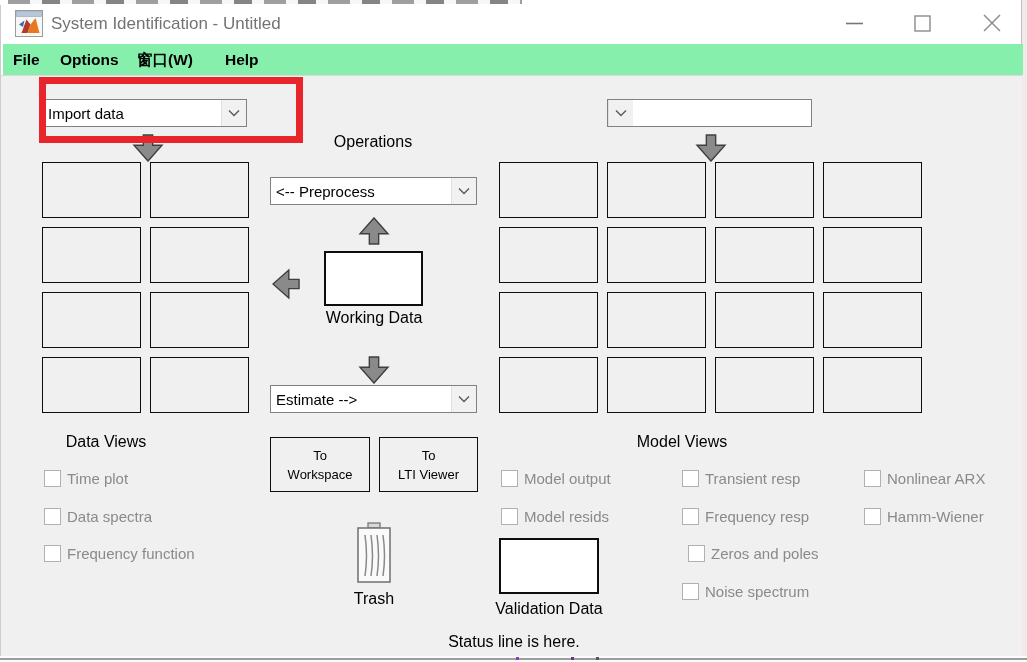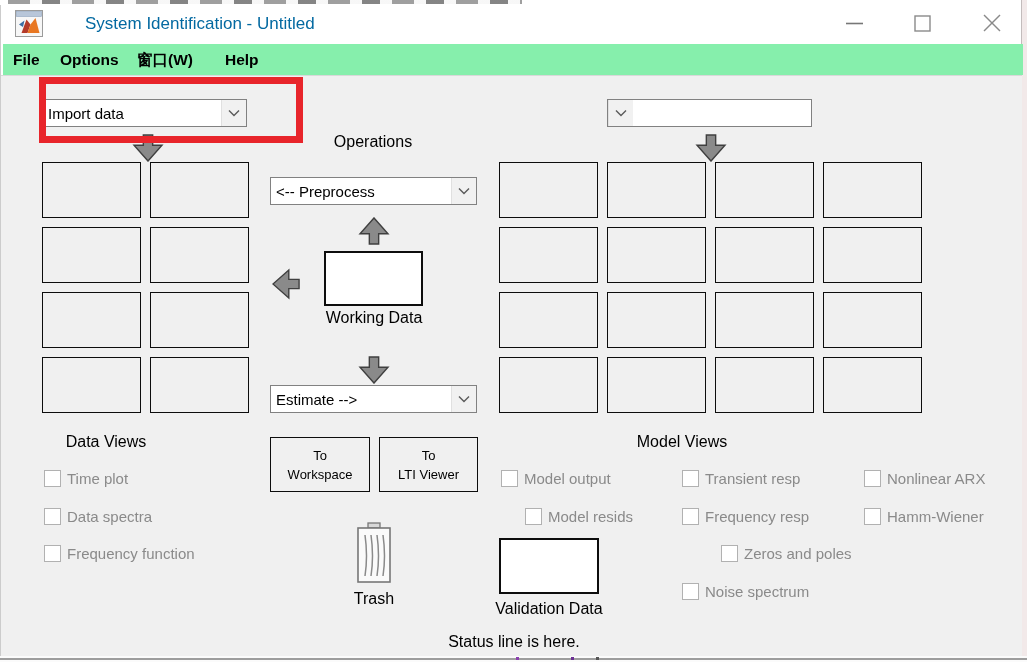--- a/index.html
+++ b/index.html
@@ -28,21 +28,21 @@
 
   
   .window {
     left:0; top:5px; width:1021px; height:651px;
     background:#ffffff; border-left:1px solid #cccccc;
   }
   .titlebar { left:0; top:0; width:100%; height:39px; background:#ffffff; }
   .app-icon { left:14px; top:5px; width:28px; height:27px; }
   .title-text {
     left:50px; top:7px; height:24px; line-height:24px;
-    font-size:17px; color:#0369a1; white-space:nowrap;margin-left:34px;
+    font-size:17px; color:#737373; white-space:nowrap;
   }
   .win-btn { top:0; width:46px; height:36px; display:flex; align-items:center; justify-content:center; }
   .btn-min { left:830px; } .btn-max { left:898px; } .btn-close { left:968px; }
 
   
   .menubar { left:2px; top:39px; width:100%; height:31px; background:#86efac;font-weight:bold; }
   .menu-item {
     position:absolute; top:0; height:31px; line-height:31px;
     font-size:15.5px; color:#000000; white-space:nowrap; cursor:default;
   }
@@ -108,23 +108,23 @@
   .btn-workspace { left:269px; width:100px; }
   .btn-lti { left:378px; width:99px; }
 
   .cb-row { position:absolute; display:flex; align-items:center; height:18px; }
   .cb {
     width:17px; height:17px; background:#ffffff; border:1px solid #b1b1b1;
     flex:0 0 17px; margin-right:6px;
   }
   .cb-label { font-size:15px; color:#8a8a8a; white-space:nowrap; }
   .dv0 { left:43px; top:393px; } .dv1 { left:43px; top:431px; } .dv2 { left:43px; top:468px; }
-  .mv-a0 { left:500px; top:393px; } .mv-a1 { left:500px; top:431px;margin-left:24px; }
+  .mv-a0 { left:500px; top:393px; } .mv-a1 { left:500px; top:431px; }
   .mv-b0 { left:681px; top:393px; } .mv-b1 { left:681px; top:431px; }
-  .mv-b2 { left:720px; top:468px; } .mv-b3 { left:681px; top:506px; }
+  .mv-b2 { left:687px; top:468px; } .mv-b3 { left:681px; top:506px; }
   .mv-c0 { left:863px; top:393px; } .mv-c1 { left:863px; top:431px; }
 
   .trash { left:352px; top:446px; width:42px; height:64px; }
 </style>
 </head>
 <body>
 
 <div class="abs top-fragments"></div>
 <div class="abs right-edge"></div>
 <div class="abs bottom-strip"></div>

